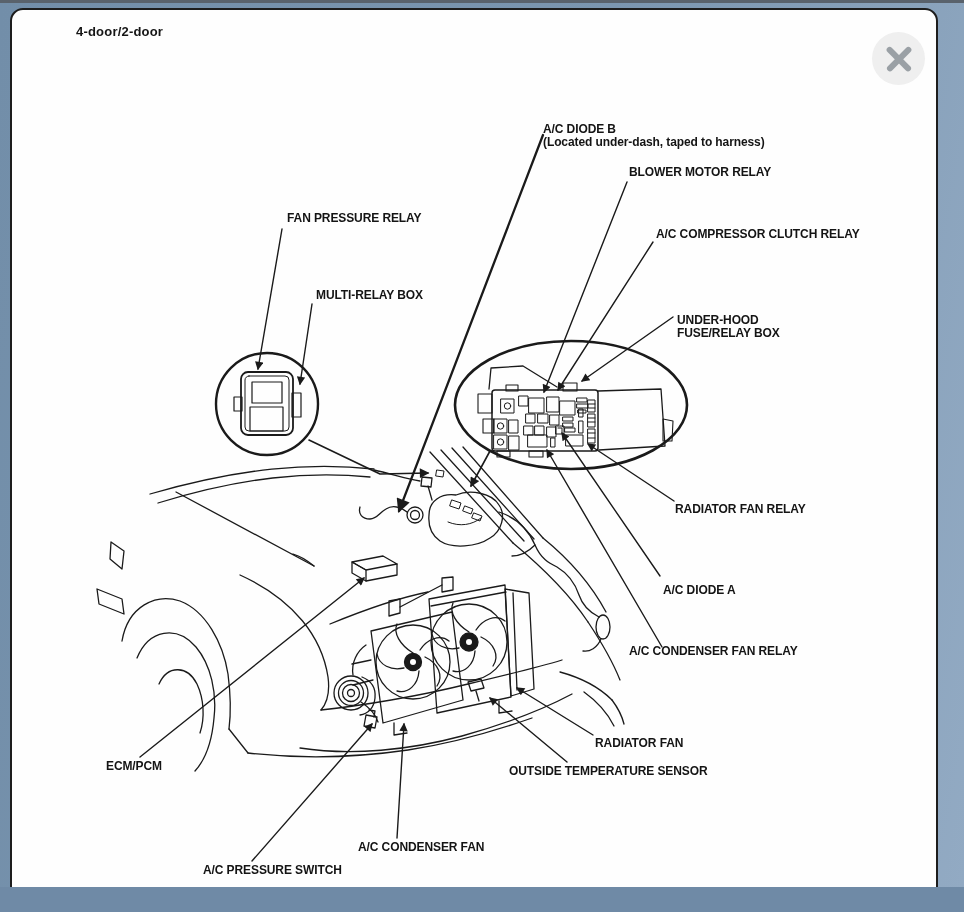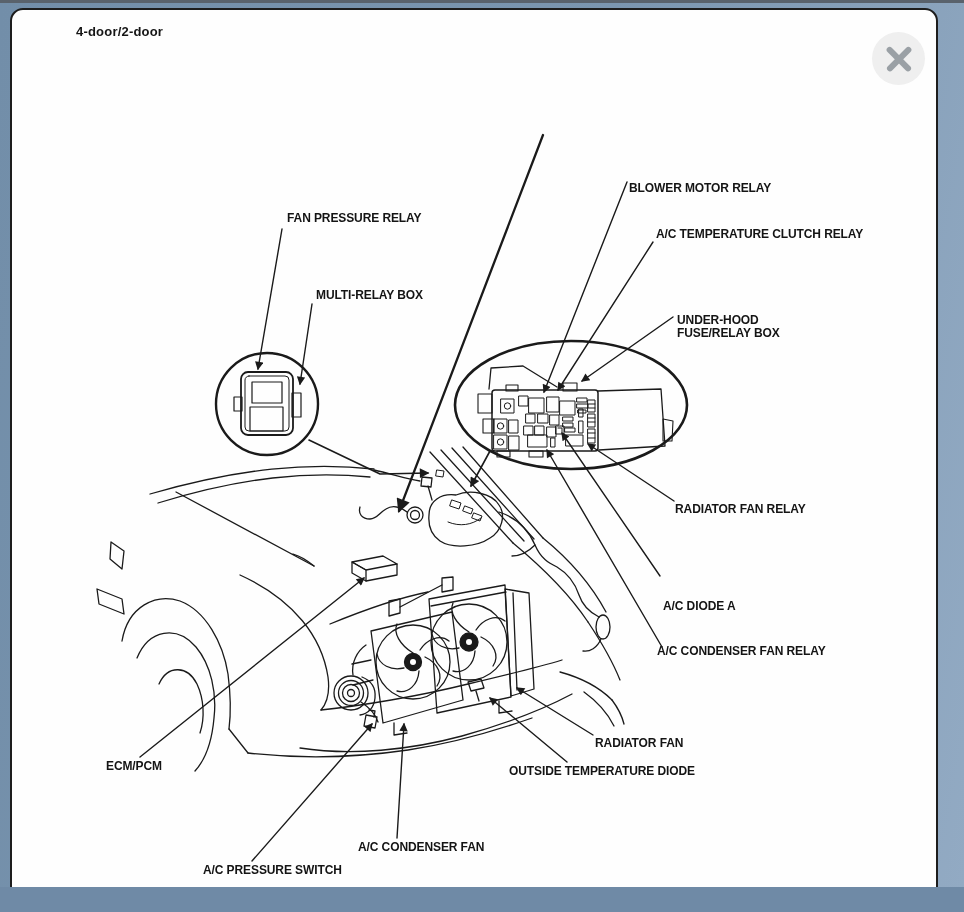--- a/index.html
+++ b/index.html
@@ -220,34 +220,38 @@
       <path d="M252,861 L372,724" marker-end="url(#arr)"></path>
       <path d="M140,757 L364,578" marker-end="url(#arr)"></path>
     </g>
   </svg>
 
   <div class="title">4-door/2-door</div>
 
   <div class="lbl" style="left:287px;top:212px">FAN PRESSURE RELAY</div>
   <div class="lbl" style="left:316px;top:289px">MULTI-RELAY BOX</div>
 
-
-  <div class="lbl" style="left:629px;top:182px">BLOWER MOTOR RELAY</div>
-  <div class="lbl" style="left:656px;top:228px">A/C TEMPERATURE CLUTCH RELAY</div>
+  <div class="lbl" style="left:543px;top:123px">
+    <div>A/C DIODE B</div>
+    <div>(Located under-dash, taped to harness)</div>
+  </div>
+
+  <div class="lbl" style="left:629px;top:166px">BLOWER MOTOR RELAY</div>
+  <div class="lbl" style="left:656px;top:228px">A/C COMPRESSOR CLUTCH RELAY</div>
 
   <div class="lbl" style="left:677px;top:314px">
     <div>UNDER-HOOD</div>
     <div>FUSE/RELAY BOX</div>
   </div>
 
   <div class="lbl" style="left:675px;top:503px">RADIATOR FAN RELAY</div>
-  <div class="lbl" style="left:663px;top:600px">A/C DIODE A</div>
-  <div class="lbl" style="left:657px;top:645px">A/C CONDENSER FAN RELAY</div>
+  <div class="lbl" style="left:663px;top:584px">A/C DIODE A</div>
+  <div class="lbl" style="left:629px;top:645px">A/C CONDENSER FAN RELAY</div>
   <div class="lbl" style="left:595px;top:737px">RADIATOR FAN</div>
-  <div class="lbl" style="left:509px;top:765px">OUTSIDE TEMPERATURE DIODE</div>
+  <div class="lbl" style="left:509px;top:765px">OUTSIDE TEMPERATURE SENSOR</div>
   <div class="lbl" style="left:358px;top:841px">A/C CONDENSER FAN</div>
   <div class="lbl" style="left:203px;top:864px">A/C PRESSURE SWITCH</div>
   <div class="lbl" style="left:106px;top:760px">ECM/PCM</div>
 
   <button class="close-btn" aria-label="Close">
     <span class="close-icon"></span>
   </button>
 </div>
 
 </body></html>

